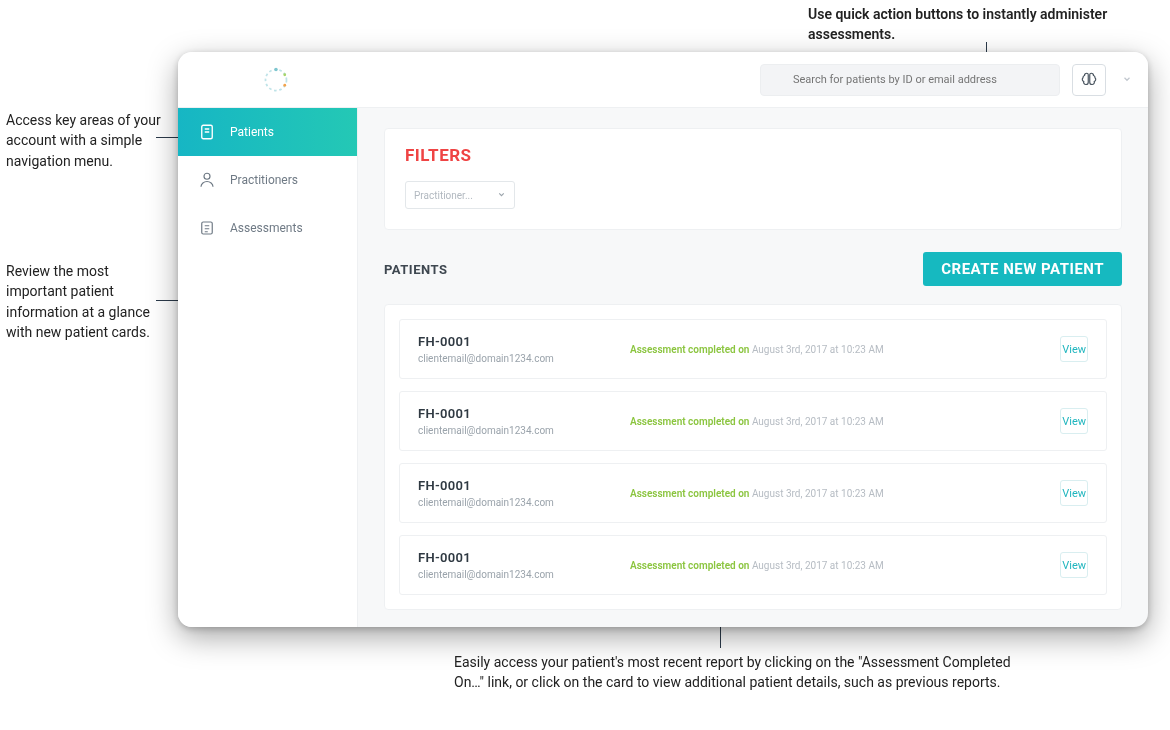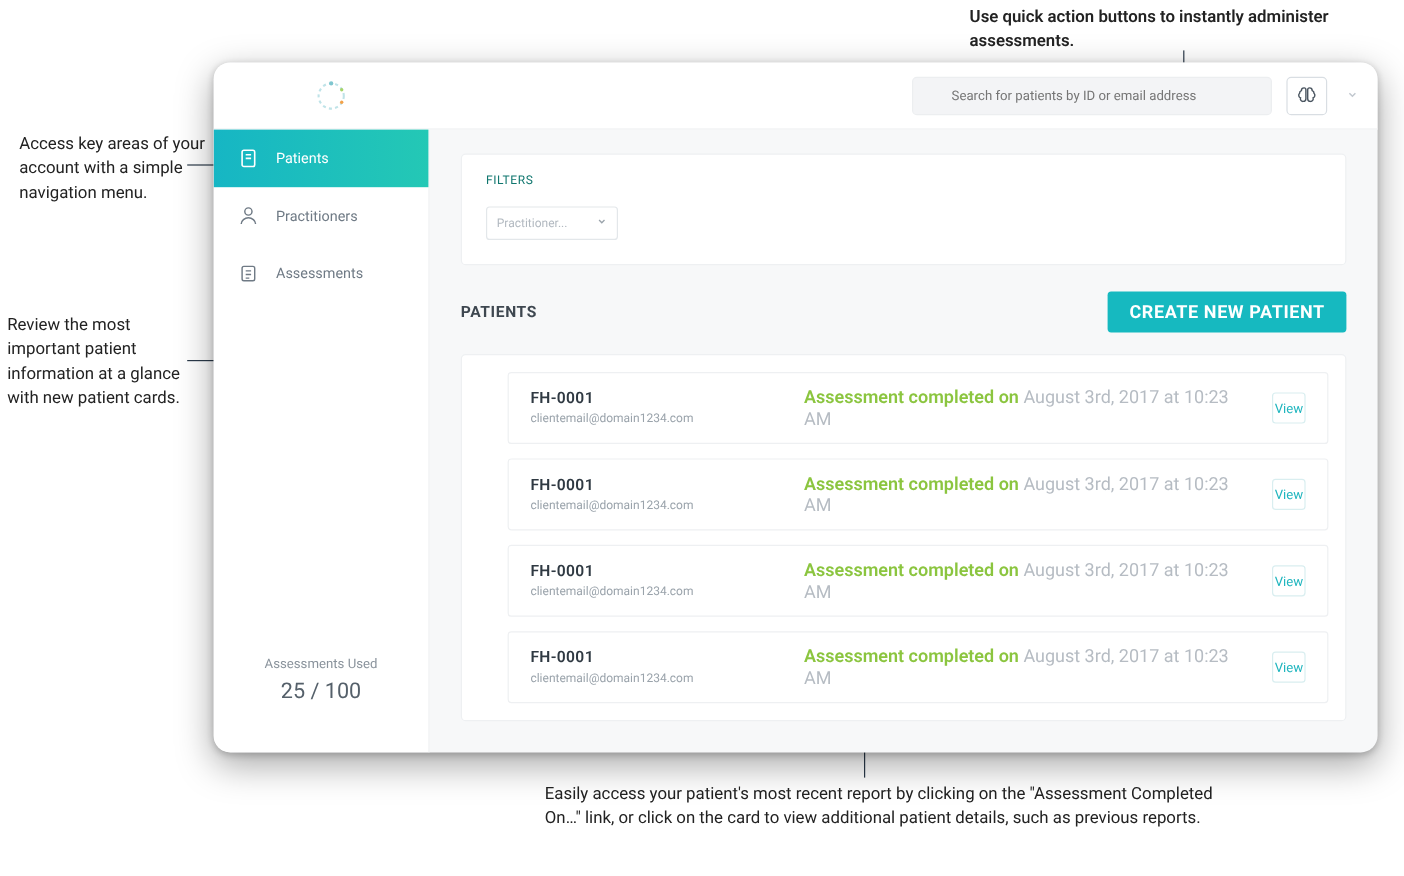--- a/index.html
+++ b/index.html
@@ -1,21 +1,21 @@
 <!DOCTYPE html>
 <html><head>
 <meta charset="utf-8">
 <style>
   * { box-sizing: border-box; margin: 0; padding: 0; font-family: -apple-system, BlinkMacSystemFont, "Segoe UI", Roboto, Helvetica, Arial, sans-serif; }
   body { background: #ffffff; width: 1170px; height: 730px; position: relative; overflow: hidden; }
 
   
   .annotation { position: absolute; font-size: 14px; color: #222; line-height: 1.45; }
   .ann-top { top: 4px; left: 808px; width: 300px; font-weight: 600; }
-  .ann-left-1 { top: 110px; left: 16px; width: 160px; }
+  .ann-left-1 { top: 110px; left: 6px; width: 160px; }
   .ann-left-2 { top: 261px; left: 6px; width: 160px; }
   .ann-bottom { top: 652px; left: 454px; width: 560px; }
 
   
   .conn { position: absolute; background: #2b3a4a; }
   .conn-dot { position: absolute; width: 6px; height: 6px; border-radius: 50%; background: #2b3a4a; }
 
   
   .app-window {
     position: absolute;
@@ -85,22 +85,22 @@
   }
   .usage .count { font-size: 18px; color:#55606a; margin-top:6px; font-weight:400;}
 
   .content { flex:1; overflow-y:auto; padding: 20px 26px 0 26px; }
 
   .panel {
     background:#fff; border:1px solid #eef0f2; border-radius:4px;
     margin-bottom: 22px;
   }
   .panel-header {
-    padding: 16px 20px; font-size: 10px; font-weight:400; letter-spacing:.5px;
-    color:#0f766e; display:flex; align-items:center; justify-content:space-between;
+    padding: 16px 20px; font-size: 17px; font-weight:700; letter-spacing:.5px;
+    color:#ef4444; display:flex; align-items:center; justify-content:space-between;
   }
   .panel-body { padding: 0 20px 20px 20px; }
 
   .filter-select {
     height: 28px; width: 110px; border:1px solid #e3e7ea; border-radius:3px;
     background:#fff; font-size:10px; color:#b2b9c0; padding:0 8px;
     display:flex; align-items:center; justify-content:space-between;
     cursor:pointer;
   }
 
@@ -109,26 +109,26 @@
     background:#16b9c0; color:#fff; font-size:15px; font-weight:700; letter-spacing:.5px;
     cursor:pointer;
   }
 
   .patients-header-row { display:flex; align-items:center; justify-content:space-between; margin-bottom:18px;}
   .patients-title { font-size: 13px; font-weight:700; letter-spacing:.5px; color:#3e4750;}
 
   .patient-card {
     border:1px solid #eef0f2; border-radius:3px; height:60px;
     display:flex; align-items:center; padding: 0 18px; margin-bottom:12px;
-    gap: 18px; background:#fff;margin-left:24px;
+    gap: 2px; background:#fff;
   }
   .pc-left { width: 210px; }
   .pc-id { font-size: 13px; font-weight:600; color:#2f3942; letter-spacing:.3px; margin-bottom:4px; }
   .pc-email { font-size: 10px; color:#9aa3ab; }
-  .pc-status { flex:1; font-size: 15px; }
+  .pc-status { flex:1; font-size: 10px; }
   .pc-status .green { color:#8bc53f; font-weight:600; }
   .pc-status .date { color:#b6bcc3; }
   .pc-view {
     height: 26px; padding: 0 1px; border:1px solid #d9eef0; border-radius:3px;
     background:#fff; color:#21b6bf; font-size:11px; cursor:pointer;
   }
 
 </style>
 </head>
 <body>
@@ -212,24 +212,20 @@
       <div class="side-item">
         <span class="side-icon">
           <svg width="18" height="18" viewBox="0 0 24 24" fill="none" stroke="#6f7a85" stroke-width="1.6">
               <rect x="5" y="4" width="14" height="16" rx="2"></rect>
               <path d="M9 9h6M9 13h6M9 17h4"></path>
             </svg>
         </span>
         <span>Assessments</span>
       </div>
 
-      <div class="usage">
-        <div>Assessments Used</div>
-        <div class="count">25 / 100</div>
-      </div>
     </div>
 
     <div class="content">
 
       <div class="panel">
         <div class="panel-header">FILTERS</div>
         <div class="panel-body">
           <div class="filter-select">
             <span>Practitioner...</span>
             <span>

